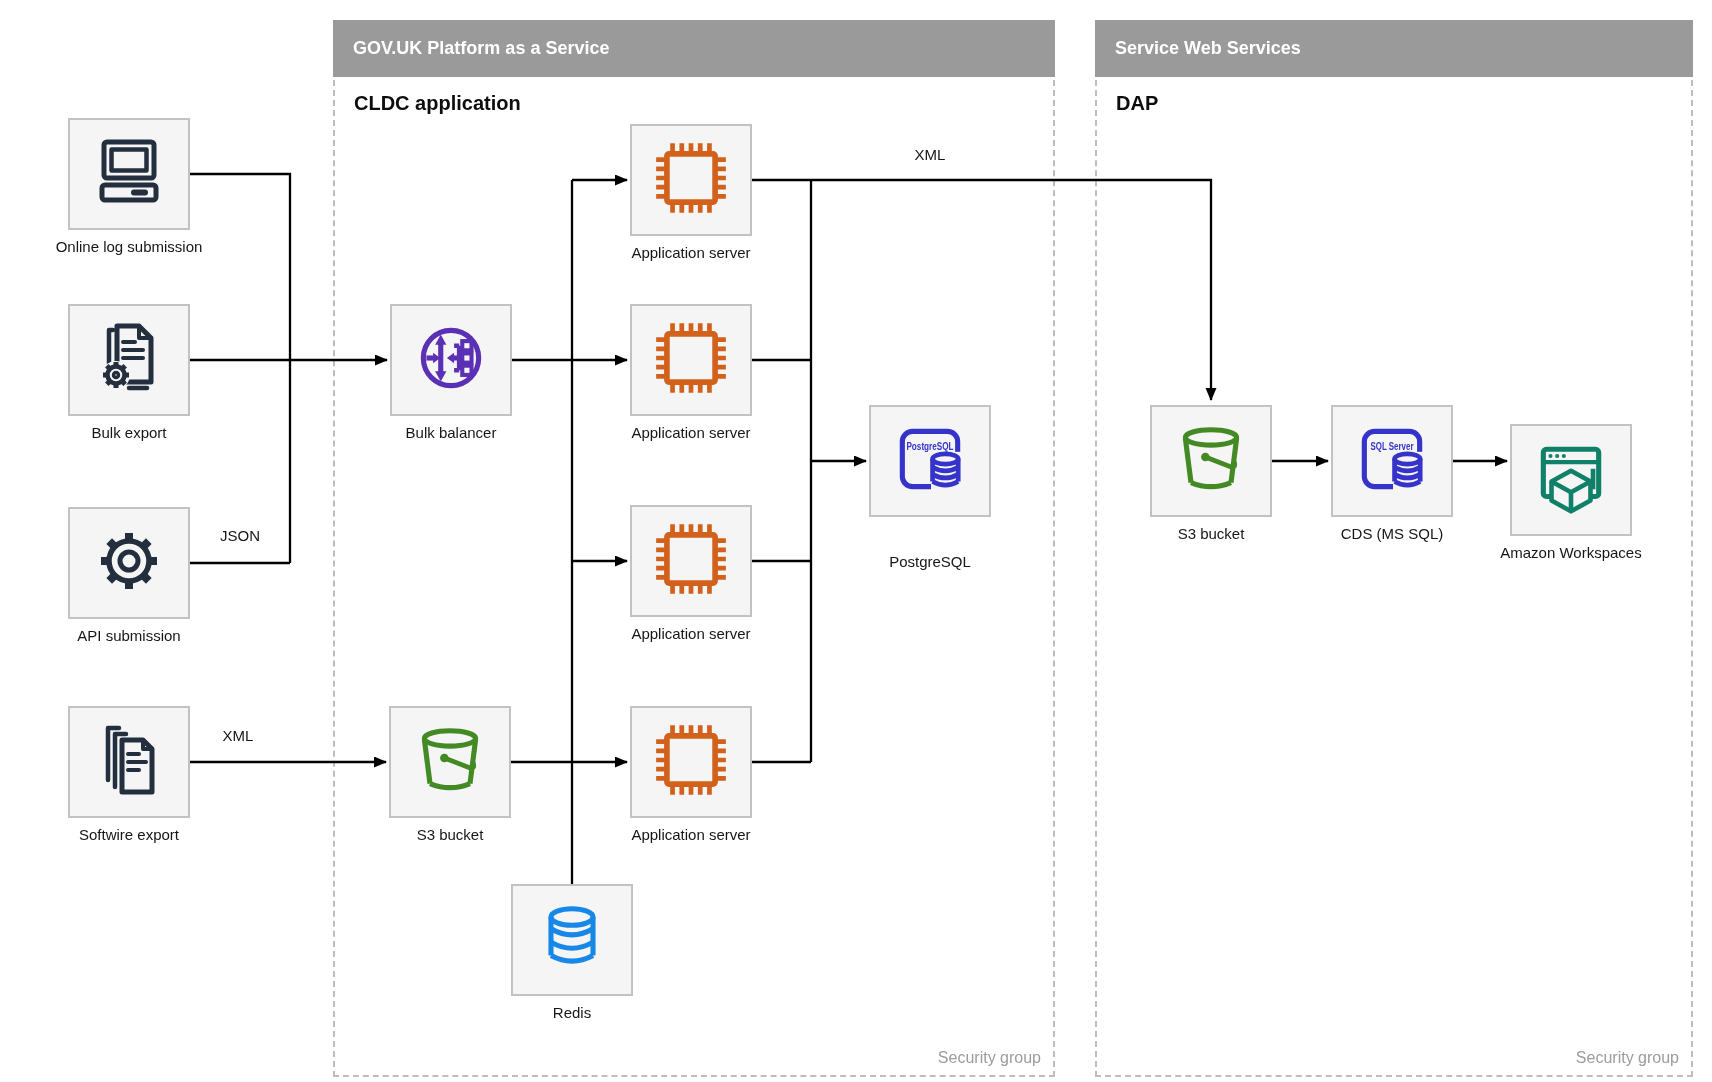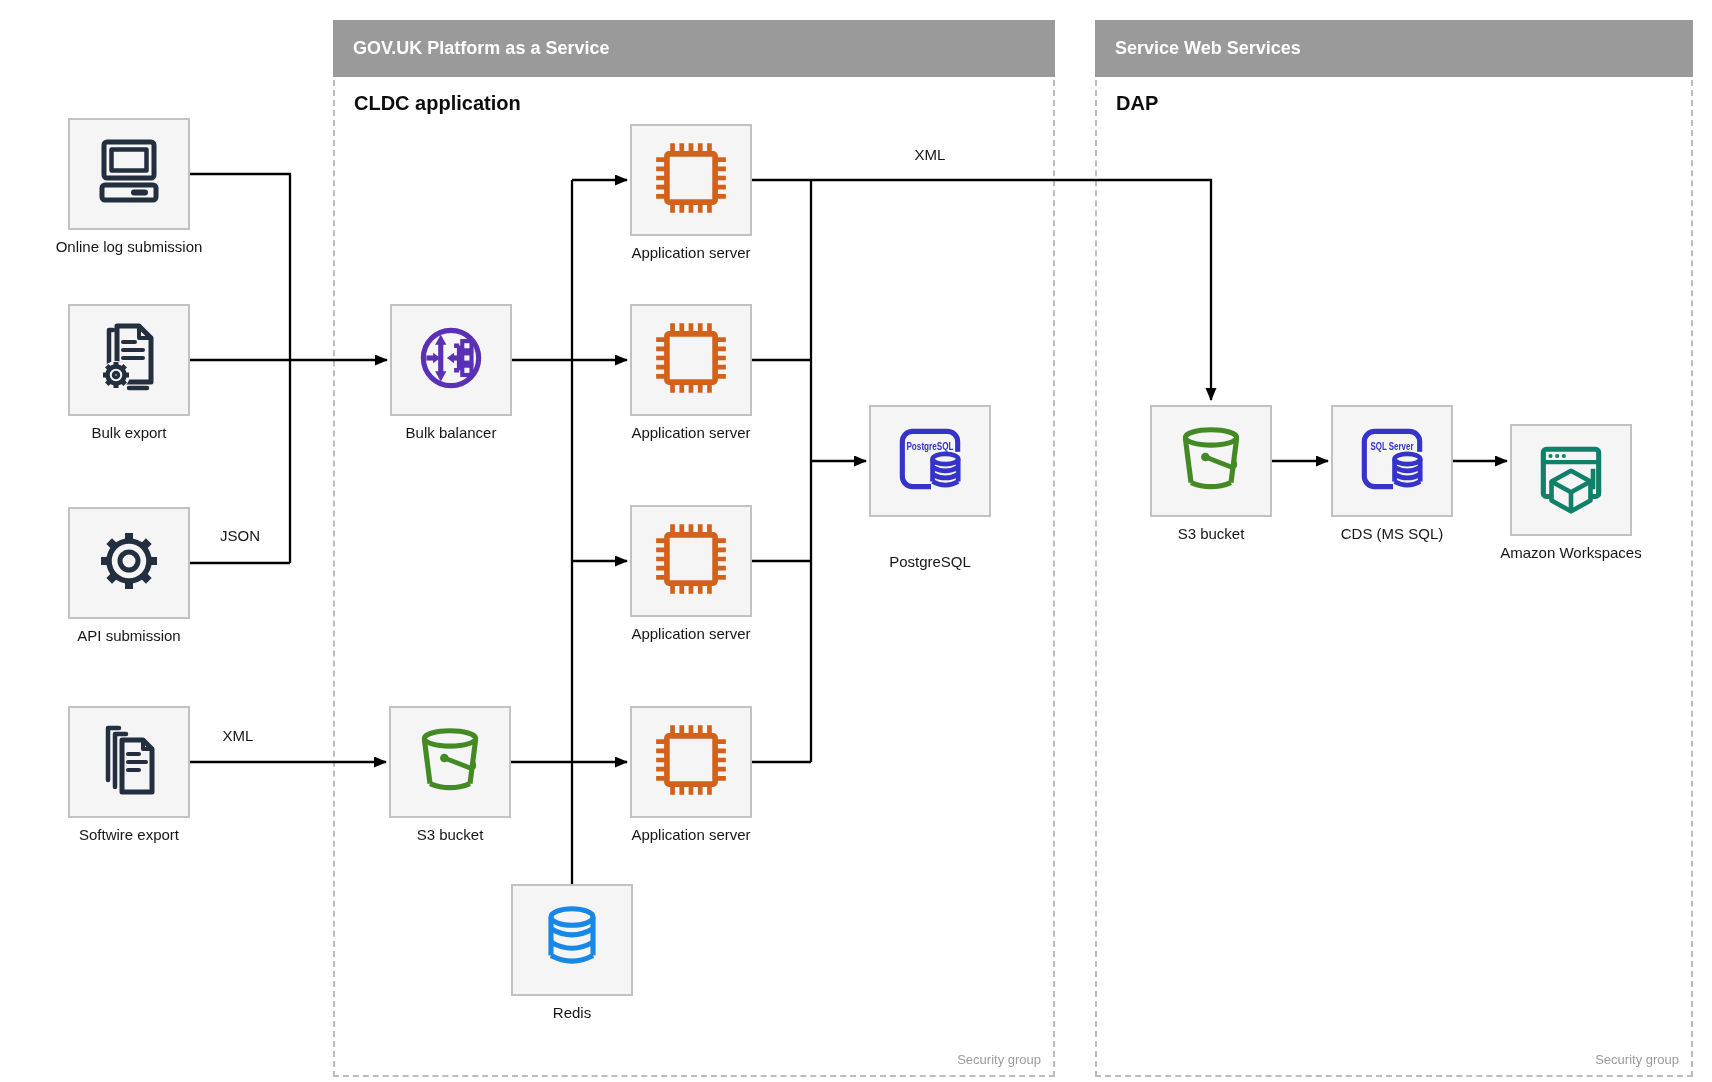--- a/index.html
+++ b/index.html
@@ -4,21 +4,21 @@
 <style>
   html,body{margin:0;padding:0;background:#ffffff;}
   .canvas{position:relative;width:1712px;height:1082px;background:#ffffff;
           font-family:"Liberation Sans",sans-serif;overflow:hidden;}
 
   .container{position:absolute;border:2px dashed #bdbdbd;box-sizing:border-box;}
   .container-header{position:absolute;left:-2px;right:-2px;top:-2px;height:57px;background:#9a9a9a;
           color:#ffffff;font-weight:bold;font-size:18px;display:flex;align-items:center;
           padding-left:20px;}
   .sublabel{position:absolute;left:19px;top:70px;font-weight:bold;font-size:20px;color:#0d0d0d;}
-  .sec-footer{position:absolute;right:12px;bottom:8px;color:#9c9c9c;font-size:13px;text-align:right;}
+  .sec-footer{position:absolute;right:12px;bottom:8px;color:#9c9c9c;font-size:16px;text-align:right;}
 
   .node{position:absolute;width:190px;display:flex;flex-direction:column;align-items:center;z-index:3;}
   .icon-box{width:122px;height:112px;background:#f5f5f5;border:2px solid #c2c2c2;box-sizing:border-box;
           display:flex;align-items:center;justify-content:center;}
   .node-label{margin-top:8px;font-size:15px;color:#161616;text-align:center;white-space:nowrap;}
 
   #edges{position:absolute;left:0;top:0;z-index:2;}
   .edge-label{position:absolute;width:70px;font-size:15px;color:#161616;text-align:center;z-index:2;}
 </style>
 </head>

